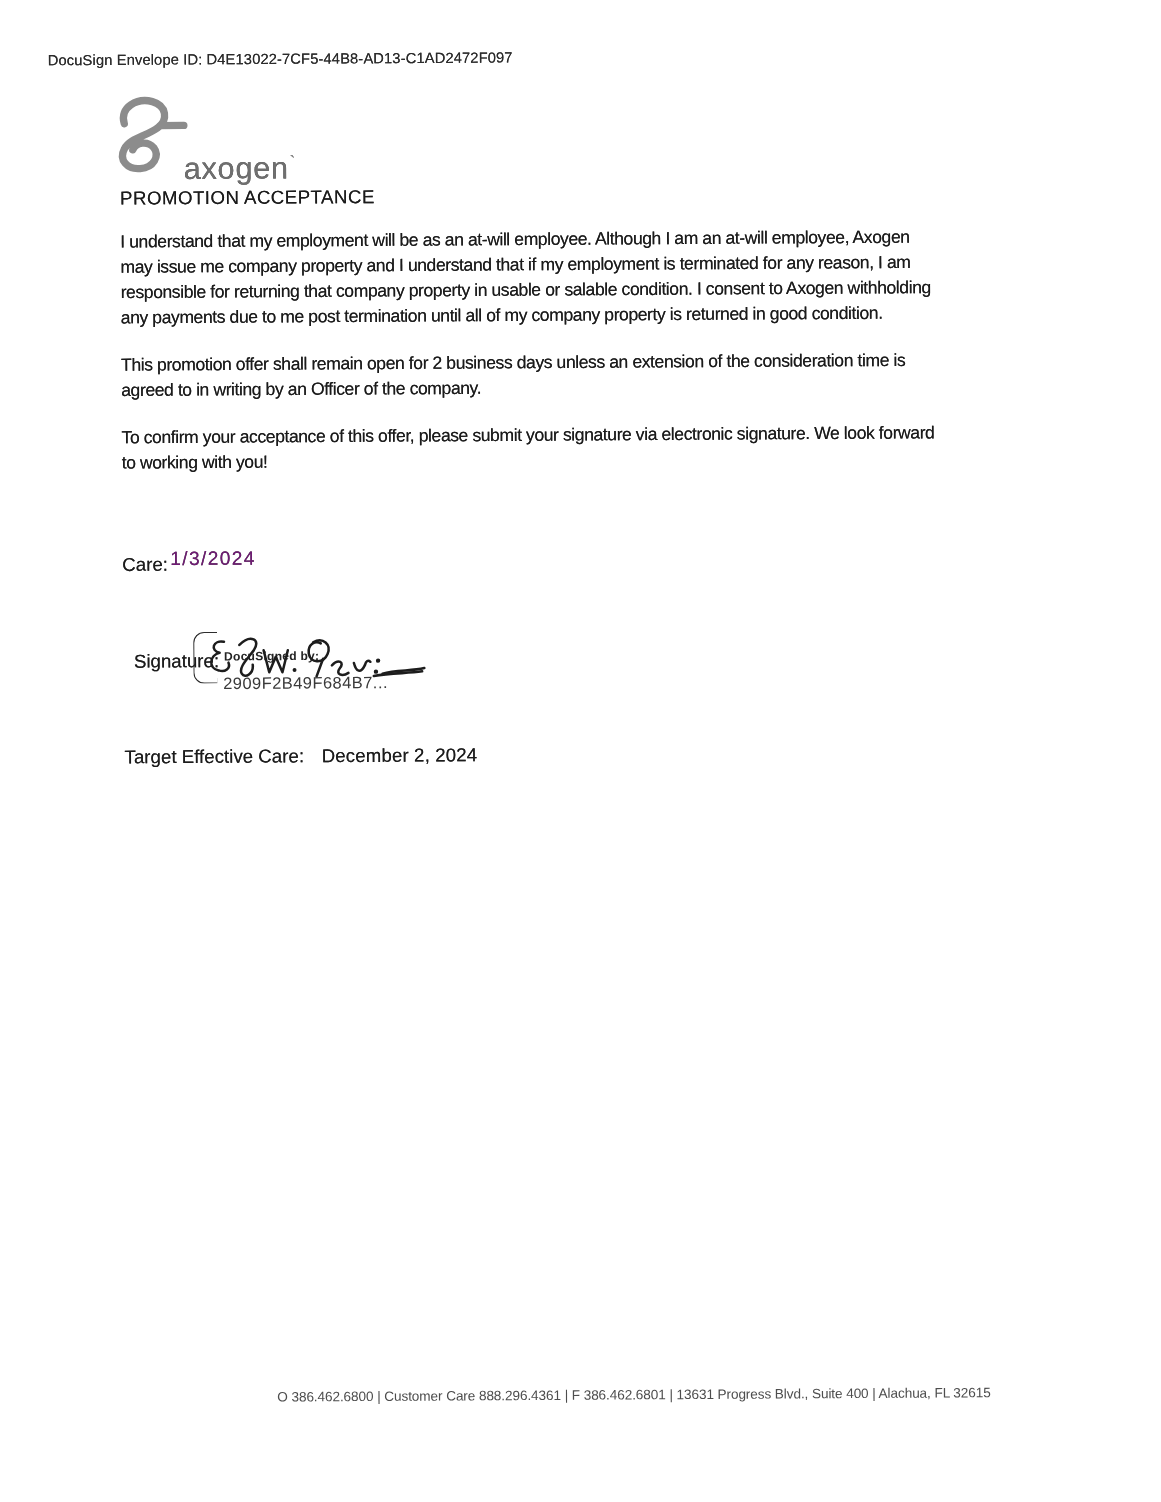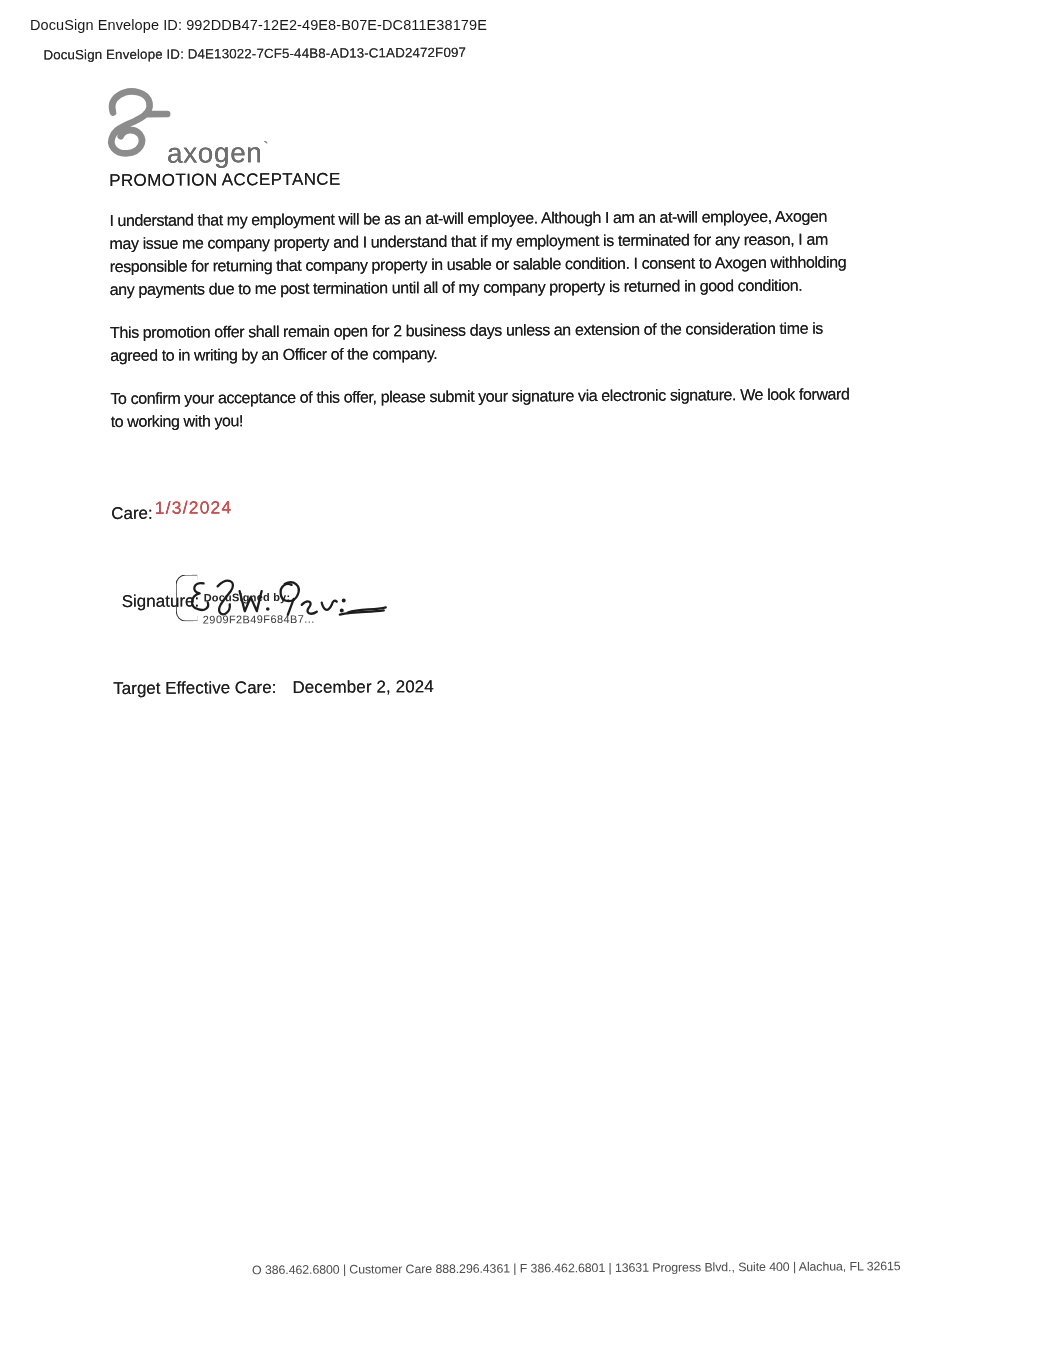--- a/index.html
+++ b/index.html
@@ -55,57 +55,56 @@
     font-size:16px; line-height:23px; letter-spacing:-0.4px;
     color:#1b1b1b; white-space:pre-line;
   }
   .para1 { top:209px; }
   .para2 { top:321px; }
   .para3 { top:387px; }
 
   .date-row { position:absolute; left:110px; top:503px; font-size:17px; }
   .date-row .val {
     display:inline-block; transform:translateY(-5px);
-    font-size:17.5px; letter-spacing:1.2px; margin-left:2px; color:#ef4444;
+    font-size:17.5px; letter-spacing:1.2px; margin-left:2px; color:#701a75;
   }
 
   .sig-label { position:absolute; left:120px; top:592px; font-size:17px; }
 
   .stamp { position:absolute; left:174px; top:563px; width:240px; height:68px; }
   .stamp .bracket {
     position:absolute; left:0; top:12px; width:22px; height:47px;
     border:1.7px solid #2d2d2d; border-right:none;
     border-radius:10px 0 0 10px;
   }
   .stamp .ds-header {
     position:absolute; left:28px; top:5px;
     font-size:11px; font-weight:bold; color:#242424; letter-spacing:0.2px;
     background:transparent; white-space:nowrap;margin-top:24px;
   }
   .stamp .ds-id {
     position:absolute; left:27px; top:51px;
-    font-size:11px; color:#3a3a3a; letter-spacing:0.4px; white-space:nowrap;
+    font-size:15px; color:#3a3a3a; letter-spacing:0.4px; white-space:nowrap;
   }
   .stamp svg.scrawl { position:absolute; left:12px; top:12px; }
 
   .eff-row { position:absolute; left:111px; top:679px; font-size:17px; }
   .eff-row .val { margin-left:16px; letter-spacing:0.1px; }
 
   .footer {
     position:absolute; left:86px; right:0; top:1264px;
     text-align:center; font-size:12.4px; letter-spacing:-0.1px;
     color:#4d4d4d; white-space:nowrap;
   }
 </style>
 </head>
 <body>
 
 <div class="page">
 
-  <div class="env-outer">DocuSign Envelope ID: 992DDB47-12E2-49E8-B07E-DC811E38179E</div>
 
   <div class="scan">
 
     <div class="env-inner txt">DocuSign Envelope ID: D4E13022-7CF5-44B8-AD13-C1AD2472F097</div>
 
     <div class="logo">
       <svg width="76" height="76" viewBox="0 0 80 76">
         <g fill="none" stroke="#8c8c8c" stroke-width="7" stroke-linecap="round">
           <path d="M15 28 C10 12 28 3 42 7 C56 11 57 25 47 32 C36 40 20 42 15 52 C9 63 18 72 30 71 C43 70 49 59 43 51 C37 44 26 46 23 53"></path>
           <path d="M50 30 L72 30"></path>

